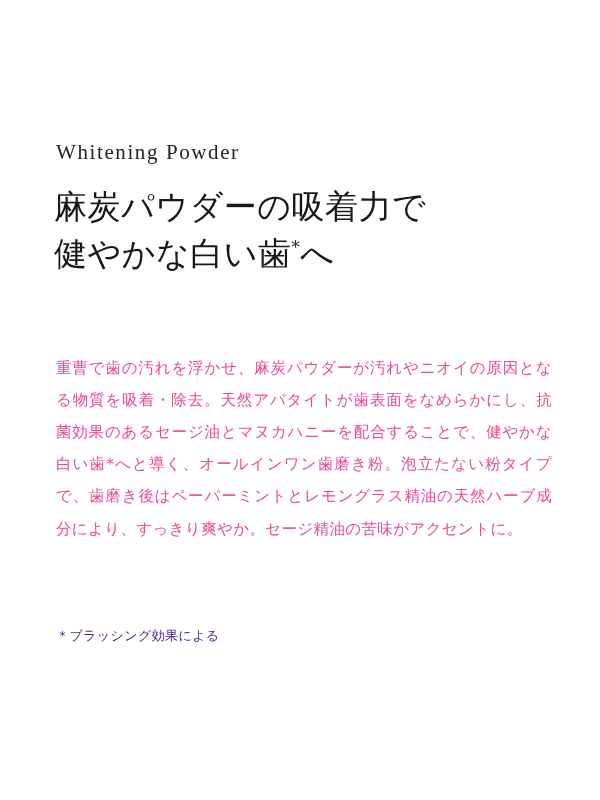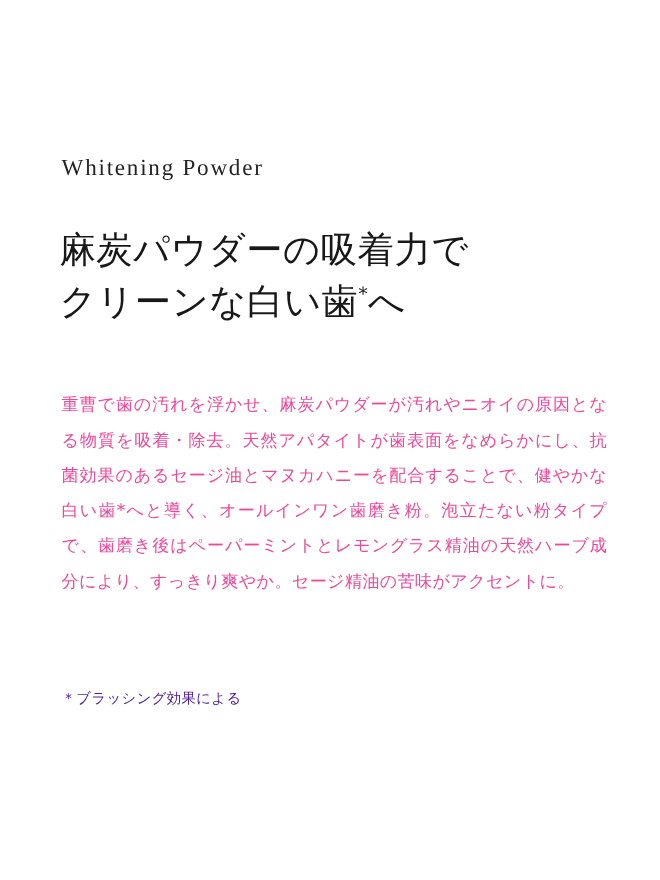--- a/index.html
+++ b/index.html
@@ -28,21 +28,21 @@
     left: 56px;
     font-family: "Liberation Serif", "DejaVu Serif", serif;
     font-size: 21px;
     letter-spacing: 1.6px;
     color: #232323;
     font-weight: 400;
     white-space: nowrap;
   }
   .headline {
     position: absolute;
-    top: 204px;
+    top: 184px;
     left: 54px;
     right: 40px;
     font-family: "DejaVu Serif", "Liberation Serif", serif;
     font-size: 33px;
     line-height: 1.42;
     letter-spacing: 0.5px;
     color: #181818;
     font-weight: 400;
   }
   .headline .line {
@@ -80,20 +80,20 @@
 </style>
 </head>
 <body>
 
 <div class="page">
 
   <div class="eyebrow">Whitening Powder</div>
 
   <div class="headline">
     <span class="line">麻炭パウダーの吸着力で</span>
-    <span class="line"><span>クリーンな白い歯</span><sup>*</sup><span>へ</span></span>
+    <span class="line"><span>健やかな白い歯</span><sup>*</sup><span>へ</span></span>
   </div>
 
   <p class="body-copy">重曹で歯の汚れを浮かせ、麻炭パウダーが汚れやニオイの原因となる物質を吸着・除去。天然アパタイトが歯表面をなめらかにし、抗菌効果のあるセージ油とマヌカハニーを配合することで、健やかな白い歯*へと導く、オールインワン歯磨き粉。泡立たない粉タイプで、歯磨き後はペーパーミントとレモングラス精油の天然ハーブ成分により、すっきり爽やか。セージ精油の苦味がアクセントに。</p>
 
   <div class="footnote">＊ブラッシング効果による</div>
 
 </div>
 
 </body></html>

